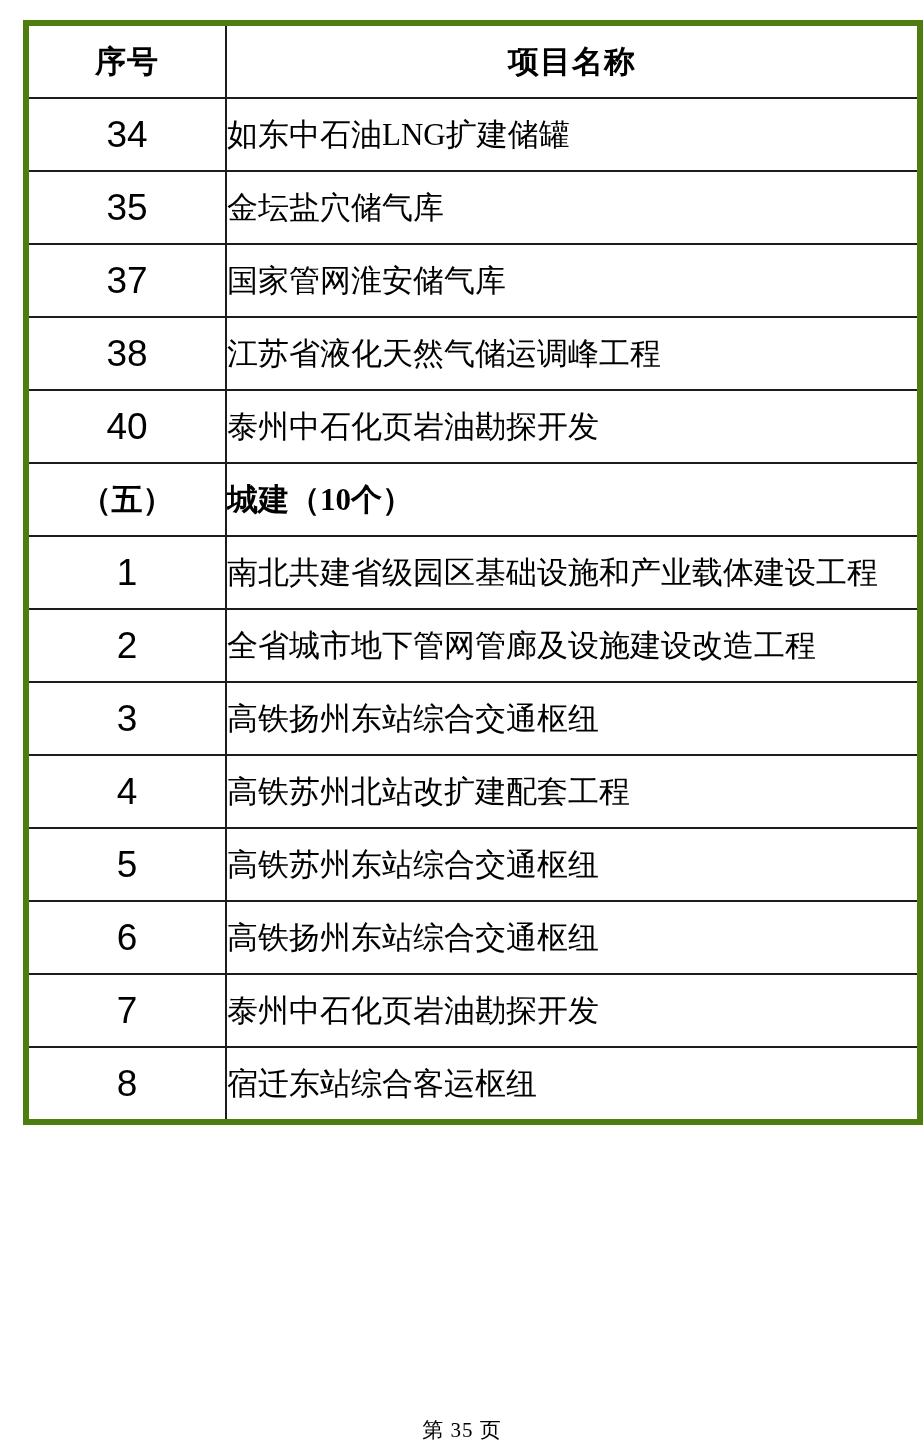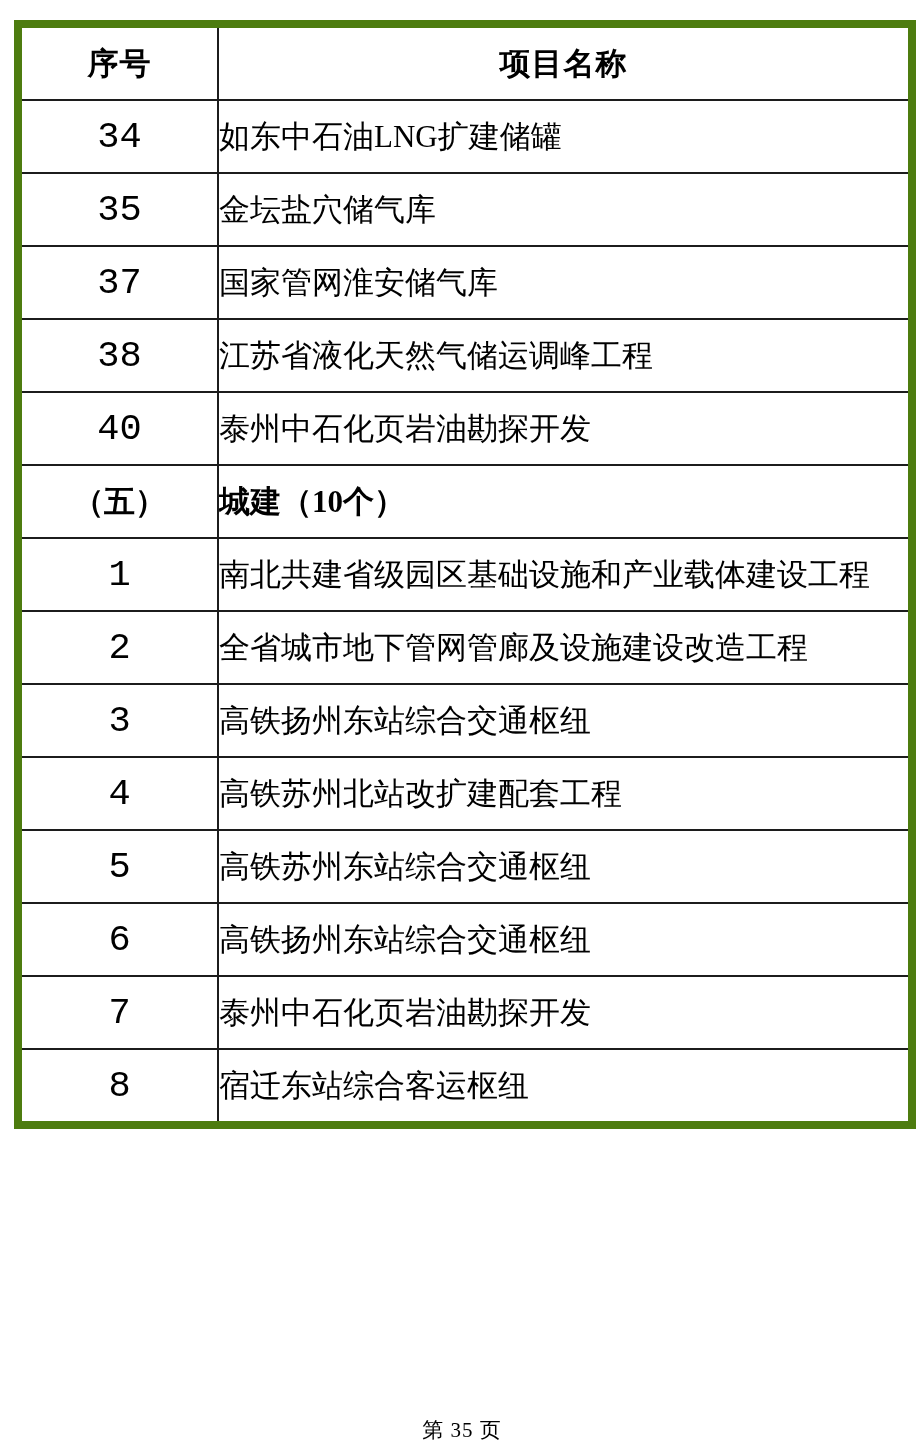--- a/index.html
+++ b/index.html
@@ -9,26 +9,26 @@
   }
   body {
     position: relative;
     width: 924px;
     height: 1449px;
     font-family: "Liberation Serif", "DejaVu Serif", serif;
     color: #000000;
   }
   table.doc-table {
     position: absolute;
-    left: 14px;
+    left: 23px;
     top: 20px;
     width: 894px;
     table-layout: fixed;
     border-collapse: collapse;
-    border: 8px solid #4d7c0f;
+    border: 6px solid #4d7c0f;
   }
   table.doc-table col.c-no   { width: 200px; }
   table.doc-table col.c-name { width: 694px; }
   table.doc-table th,
   table.doc-table td {
     border: 2px solid #1c1c1c;
     height: 71px; 
     padding: 0;
     vertical-align: middle;
     overflow: hidden;
@@ -36,21 +36,21 @@
   }
   table.doc-table th {
     font-size: 31px;
     font-weight: bold;
     text-align: center;
     letter-spacing: 1px;
   }
   td.cell-no {
     text-align: center;
     font-size: 37px;
-    font-family: Liberation Mono, monospace;
+    font-family: Liberation Sans, sans-serif;
   }
   td.cell-name {
     text-align: left;
     padding-left: 8px;
     font-size: 31px;
     margin-left: 36px;
   }
   tr.section-row td {
     font-weight: bold;
   }

